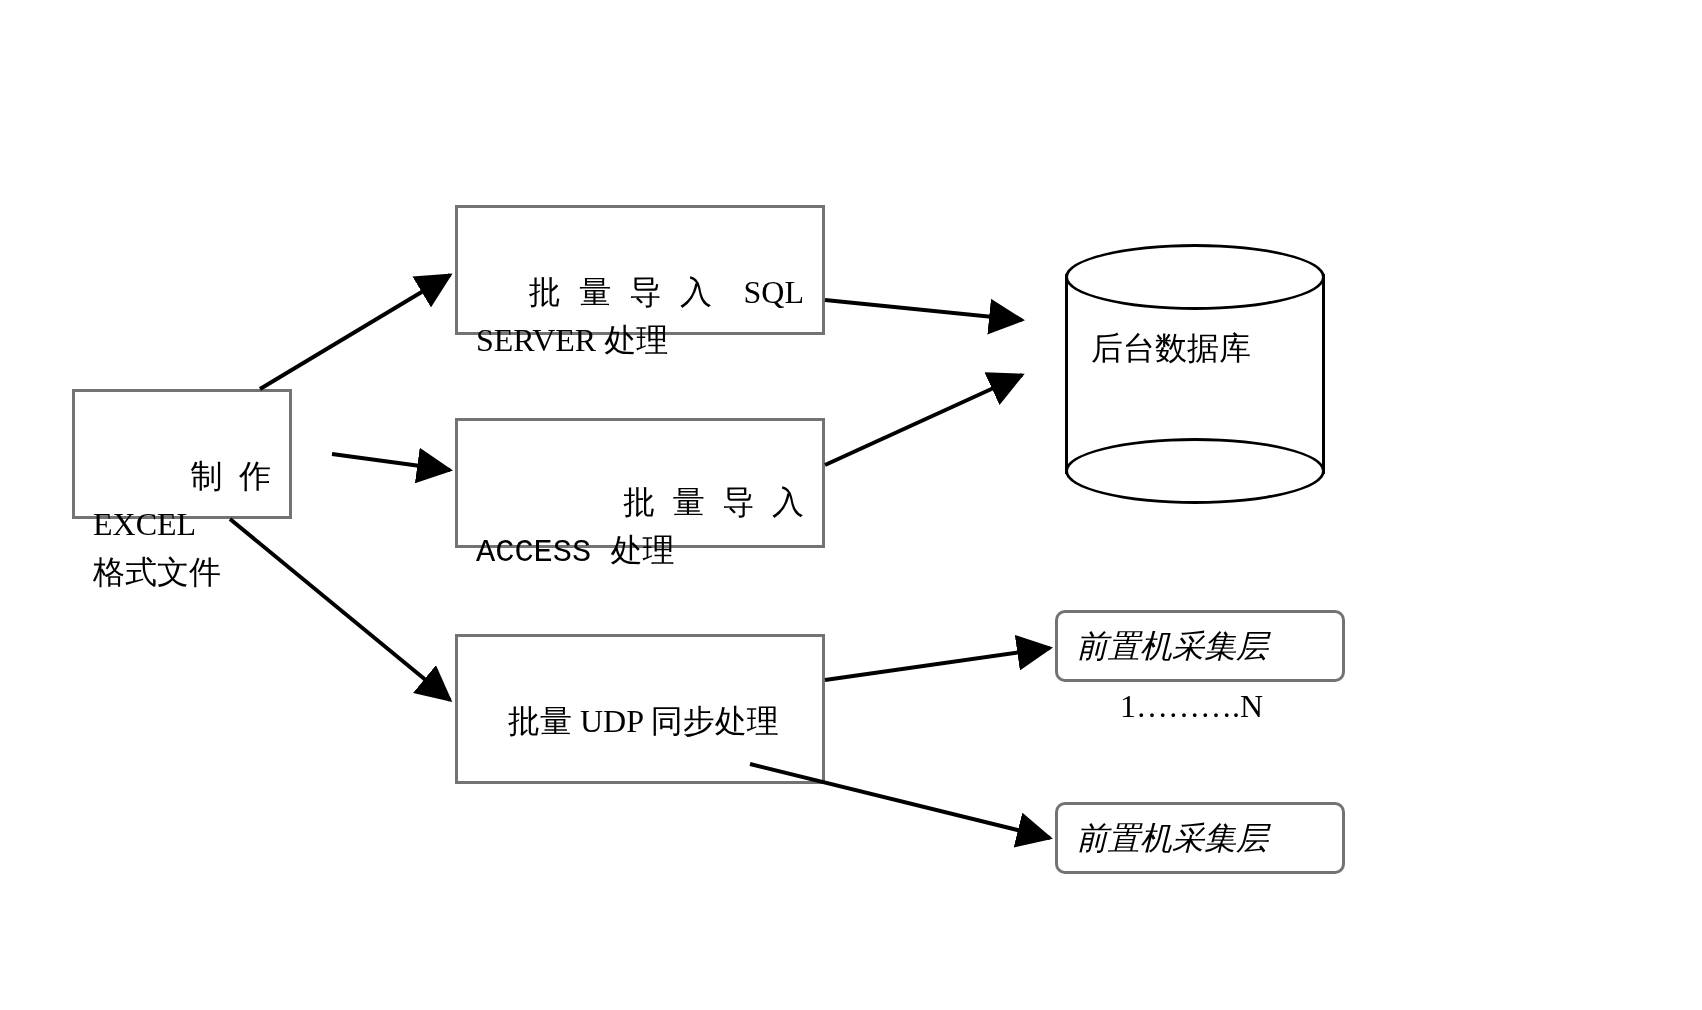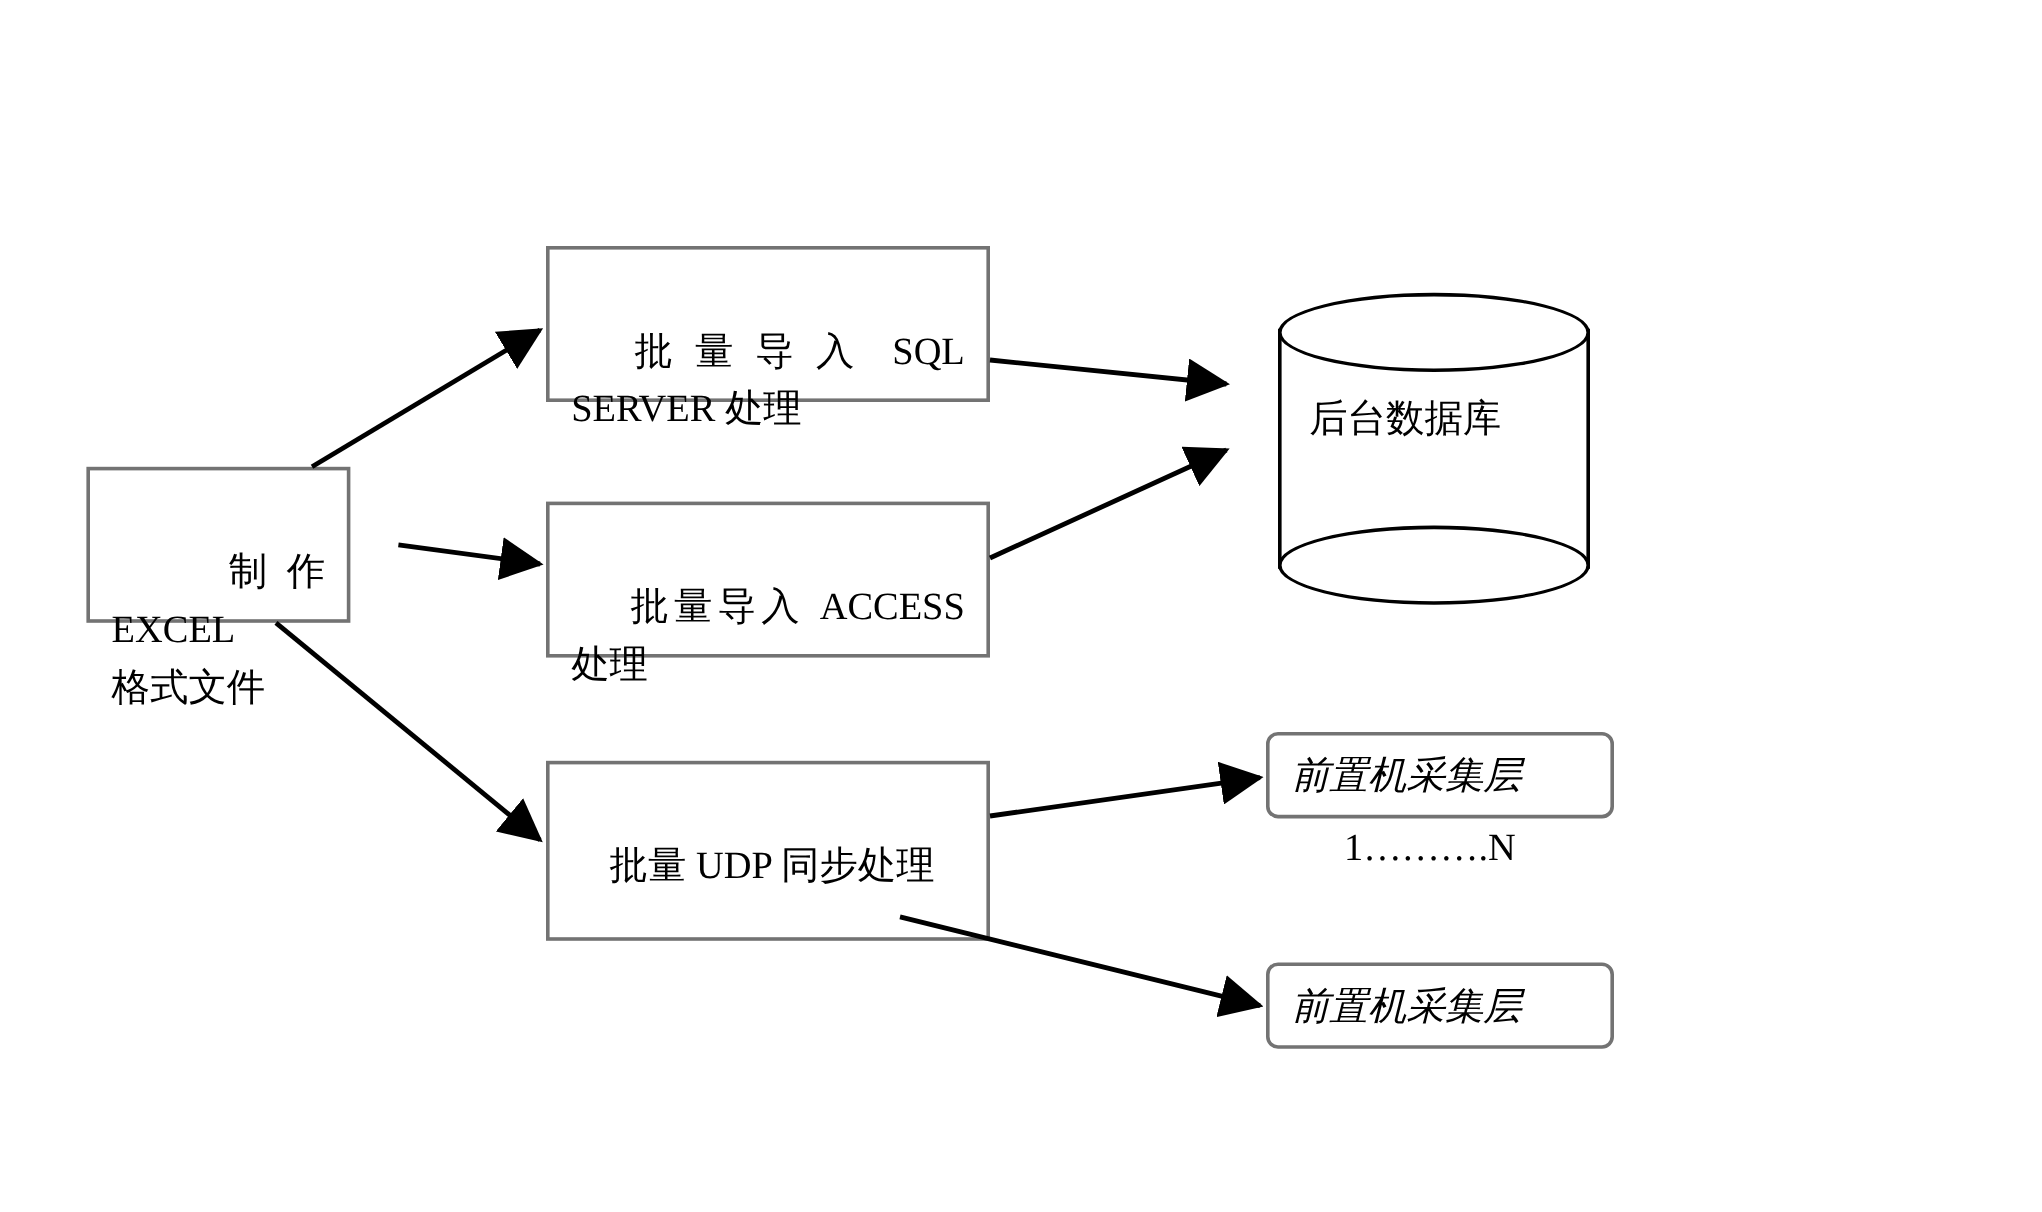--- a/index.html
+++ b/index.html
@@ -79,21 +79,21 @@
 
   <div class="box" style="left:72px; top:389px; width:220px; height:130px;">
     <span>制作 EXCEL
 格式文件</span>
   </div>
 
   <div class="box" style="left:455px; top:205px; width:370px; height:130px;">
     <span>批 量 导 入  SQL SERVER 处理</span>
   </div>
 
-  <div class="box" style="left:455px; top:418px; width:370px; height:130px;">
+  <div class="box" style="left:455px; top:418px; width:370px; height:130px;font-family:Liberation Mono, monospace;">
     <span>批量导入 ACCESS 处理</span>
   </div>
 
   <div class="box" style="left:455px; top:634px; width:370px; height:150px;">
     <span>批量 UDP 同步处理</span>
   </div>
 
   <div class="cyl" style="left:1028px; top:244px; width:260px; height:260px;margin-left:37px;">
     <div class="body" style="top:30px; bottom:30px;"></div>
     <div class="bot" style="bottom:0; height:60px;"></div>

